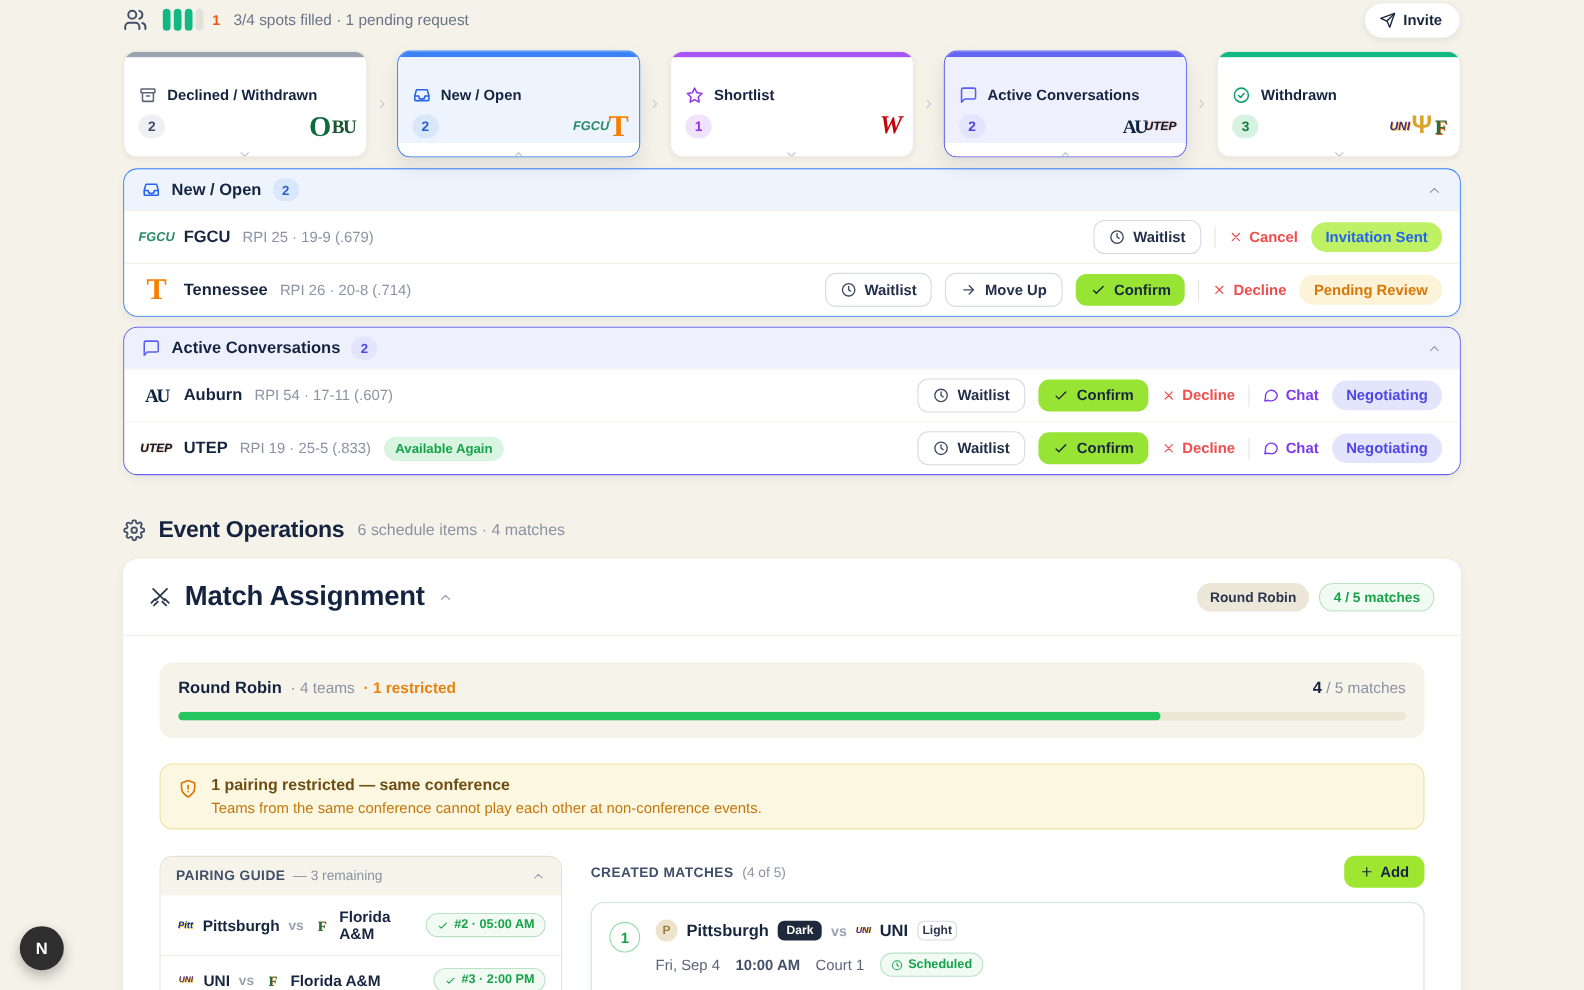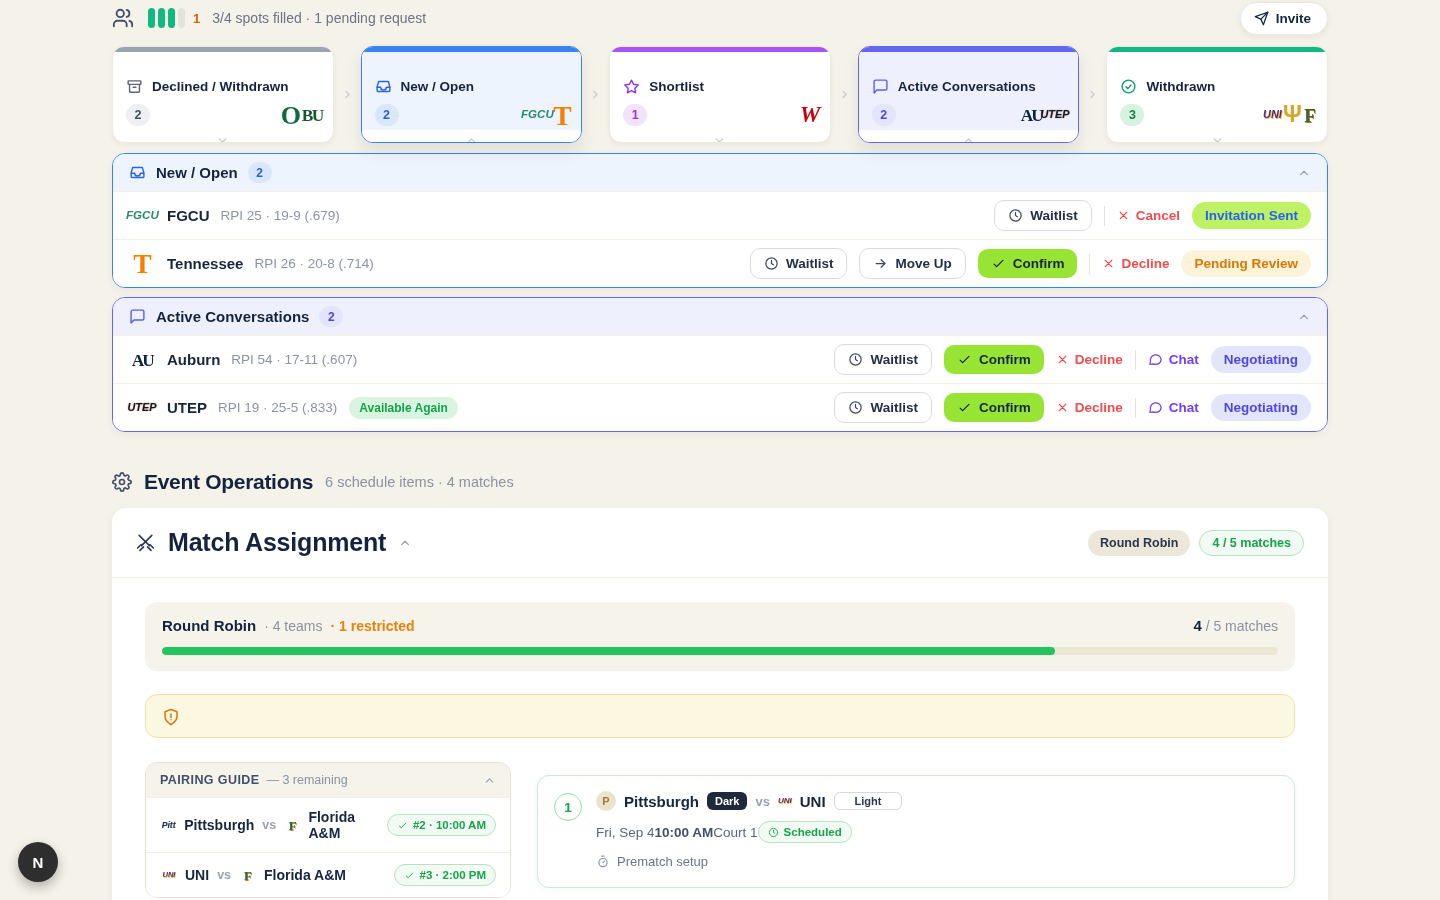--- a/index.html
+++ b/index.html
@@ -157,23 +157,23 @@
   .btn-add .bic { width:13px; height:13px; }
   .match-card { margin-top:13px; background:#fff; border:1px solid #cfe7d6; border-radius:12px; padding:15px 16px 18px; display:flex; gap:14px;
     box-shadow:0 2px 6px rgba(40,45,60,.04); }
   .mnum { flex:none; width:28px; height:28px; border-radius:50%; border:1.5px solid #8fdca6; color:#16a34a; font-size:13.5px; font-weight:700;
     display:flex; align-items:center; justify-content:center; margin-top:2px; }
   .mline1 { display:flex; align-items:center; gap:8px; }
   .pavatar { width:20px; height:20px; border-radius:50%; background:#ece3cd; color:#a07a3a; font-size:11px; font-weight:700;
     display:flex; align-items:center; justify-content:center; }
   .mteam { font-size:15px; font-weight:800; color:#17263f; }
   .chip-dark { background:#1e293b; color:#fff; font-size:11px; font-weight:700; padding:3px 8px; border-radius:6px; }
-  .chip-light { background:#fff; border:1px solid #d5d9e0; color:#2b364d; font-size:11px; font-weight:700; padding:2px 20px; border-radius:6px; }
+  .chip-light { background:#fff; border:1px solid #d5d9e0; color:#2b364d; font-size:11px; font-weight:700; padding:2px 4px; border-radius:6px; }
   .mvs { font-size:13px; color:#9aa2b1; font-weight:600; }
-  .mline2 { display:flex; align-items:center; margin-top:10px; font-size:13.5px; color:#5b6579; }
+  .mline2 { display:flex; align-items:center; gap:14px; margin-top:10px; font-size:13.5px; color:#5b6579; }
   .mline2 .mtime { font-weight:600; color:#44506a; }
   .mline3 { display:flex; align-items:center; gap:7px; margin-top:11px; font-size:13px; color:#6b7486; }
   .mline3 .bic { width:14px; height:14px; color:#8b93a3; }
 
   .fab { position:fixed; left:18px; top:842px; width:40px; height:40px; border-radius:50%; background:#2e2e2e; color:#fff;
     font-size:15px; font-weight:600; display:flex; align-items:center; justify-content:center;
     box-shadow:0 5px 12px rgba(0,0,0,.28); cursor:pointer; }
 </style>
 </head>
 <body>
@@ -568,20 +568,24 @@
           <div class="rr-fill" style="width: 80%;"></div>
         </div>
       </div>
 
       <div class="warn">
         <svg class="ic wic" viewBox="0 0 24 24">
           <path d="M12 2l8 3v6c0 5-3.4 8.6-8 11-4.6-2.4-8-6-8-11V5z"></path>
             <path d="M12 8v4.5"></path>
             <path d="M12 15.5v.2"></path>
         </svg>
+        <div>
+          <div class="warn-title">1 pairing restricted — same conference</div>
+          <div class="warn-body">Teams from the same conference cannot play each other at non-conference events.</div>
+        </div>
       </div>
 
       <div class="cols">
 
         <div class="pg">
           <div class="pg-head">
             <span class="pg-title">PAIRING GUIDE</span>
             <span class="pg-rem">— 3 remaining</span>
             <span class="collapse" style="margin-left:auto;color:#9aa2b1;">
                 <svg class="ic" width="13" height="13" viewBox="0 0 24 24">
@@ -596,21 +600,21 @@
             <span class="pg-team">Pittsburgh</span>
             <span class="pg-vs">vs</span>
             <span class="plogo">
                 <span class="lg lg-famu">F</span>
               </span>
             <span class="pg-team">Florida A&amp;M</span>
             <span class="slot-badge">
               <svg class="ic bic" viewBox="0 0 24 24">
                   <path d="M5 13l4 4L19 7"></path>
                 </svg>
-              <span>#2 · 10:00 AM</span>
+              <span>#2 · 05:00 AM</span>
             </span>
           </div>
           <div class="pg-row">
             <span class="plogo">
                 <span class="lg lg-uni">UNI</span>
               </span>
             <span class="pg-team">UNI</span>
             <span class="pg-vs">vs</span>
             <span class="plogo">
                 <span class="lg lg-famu">F</span>
@@ -619,20 +623,30 @@
             <span class="slot-badge">
               <svg class="ic bic" viewBox="0 0 24 24">
                   <path d="M5 13l4 4L19 7"></path>
                 </svg>
               <span>#3 · 2:00 PM</span>
             </span>
           </div>
         </div>
 
         <div class="cm">
+          <div class="cm-head">
+            <span class="cm-title">CREATED MATCHES</span>
+            <span class="cm-count">(4 of 5)</span>
+            <button class="btn-add">
+              <svg class="ic bic" viewBox="0 0 24 24">
+                  <path d="M12 5v14M5 12h14"></path>
+                </svg>
+              <span>Add</span>
+            </button>
+          </div>
 
           <div class="match-card">
             <span class="mnum">1</span>
             <div>
               <div class="mline1">
                 <span class="pavatar">P</span>
                 <span class="mteam">Pittsburgh</span>
                 <span class="chip-dark">Dark</span>
                 <span class="mvs">vs</span>
                 <span class="lg lg-uni" style="font-size:8px;">UNI</span>

